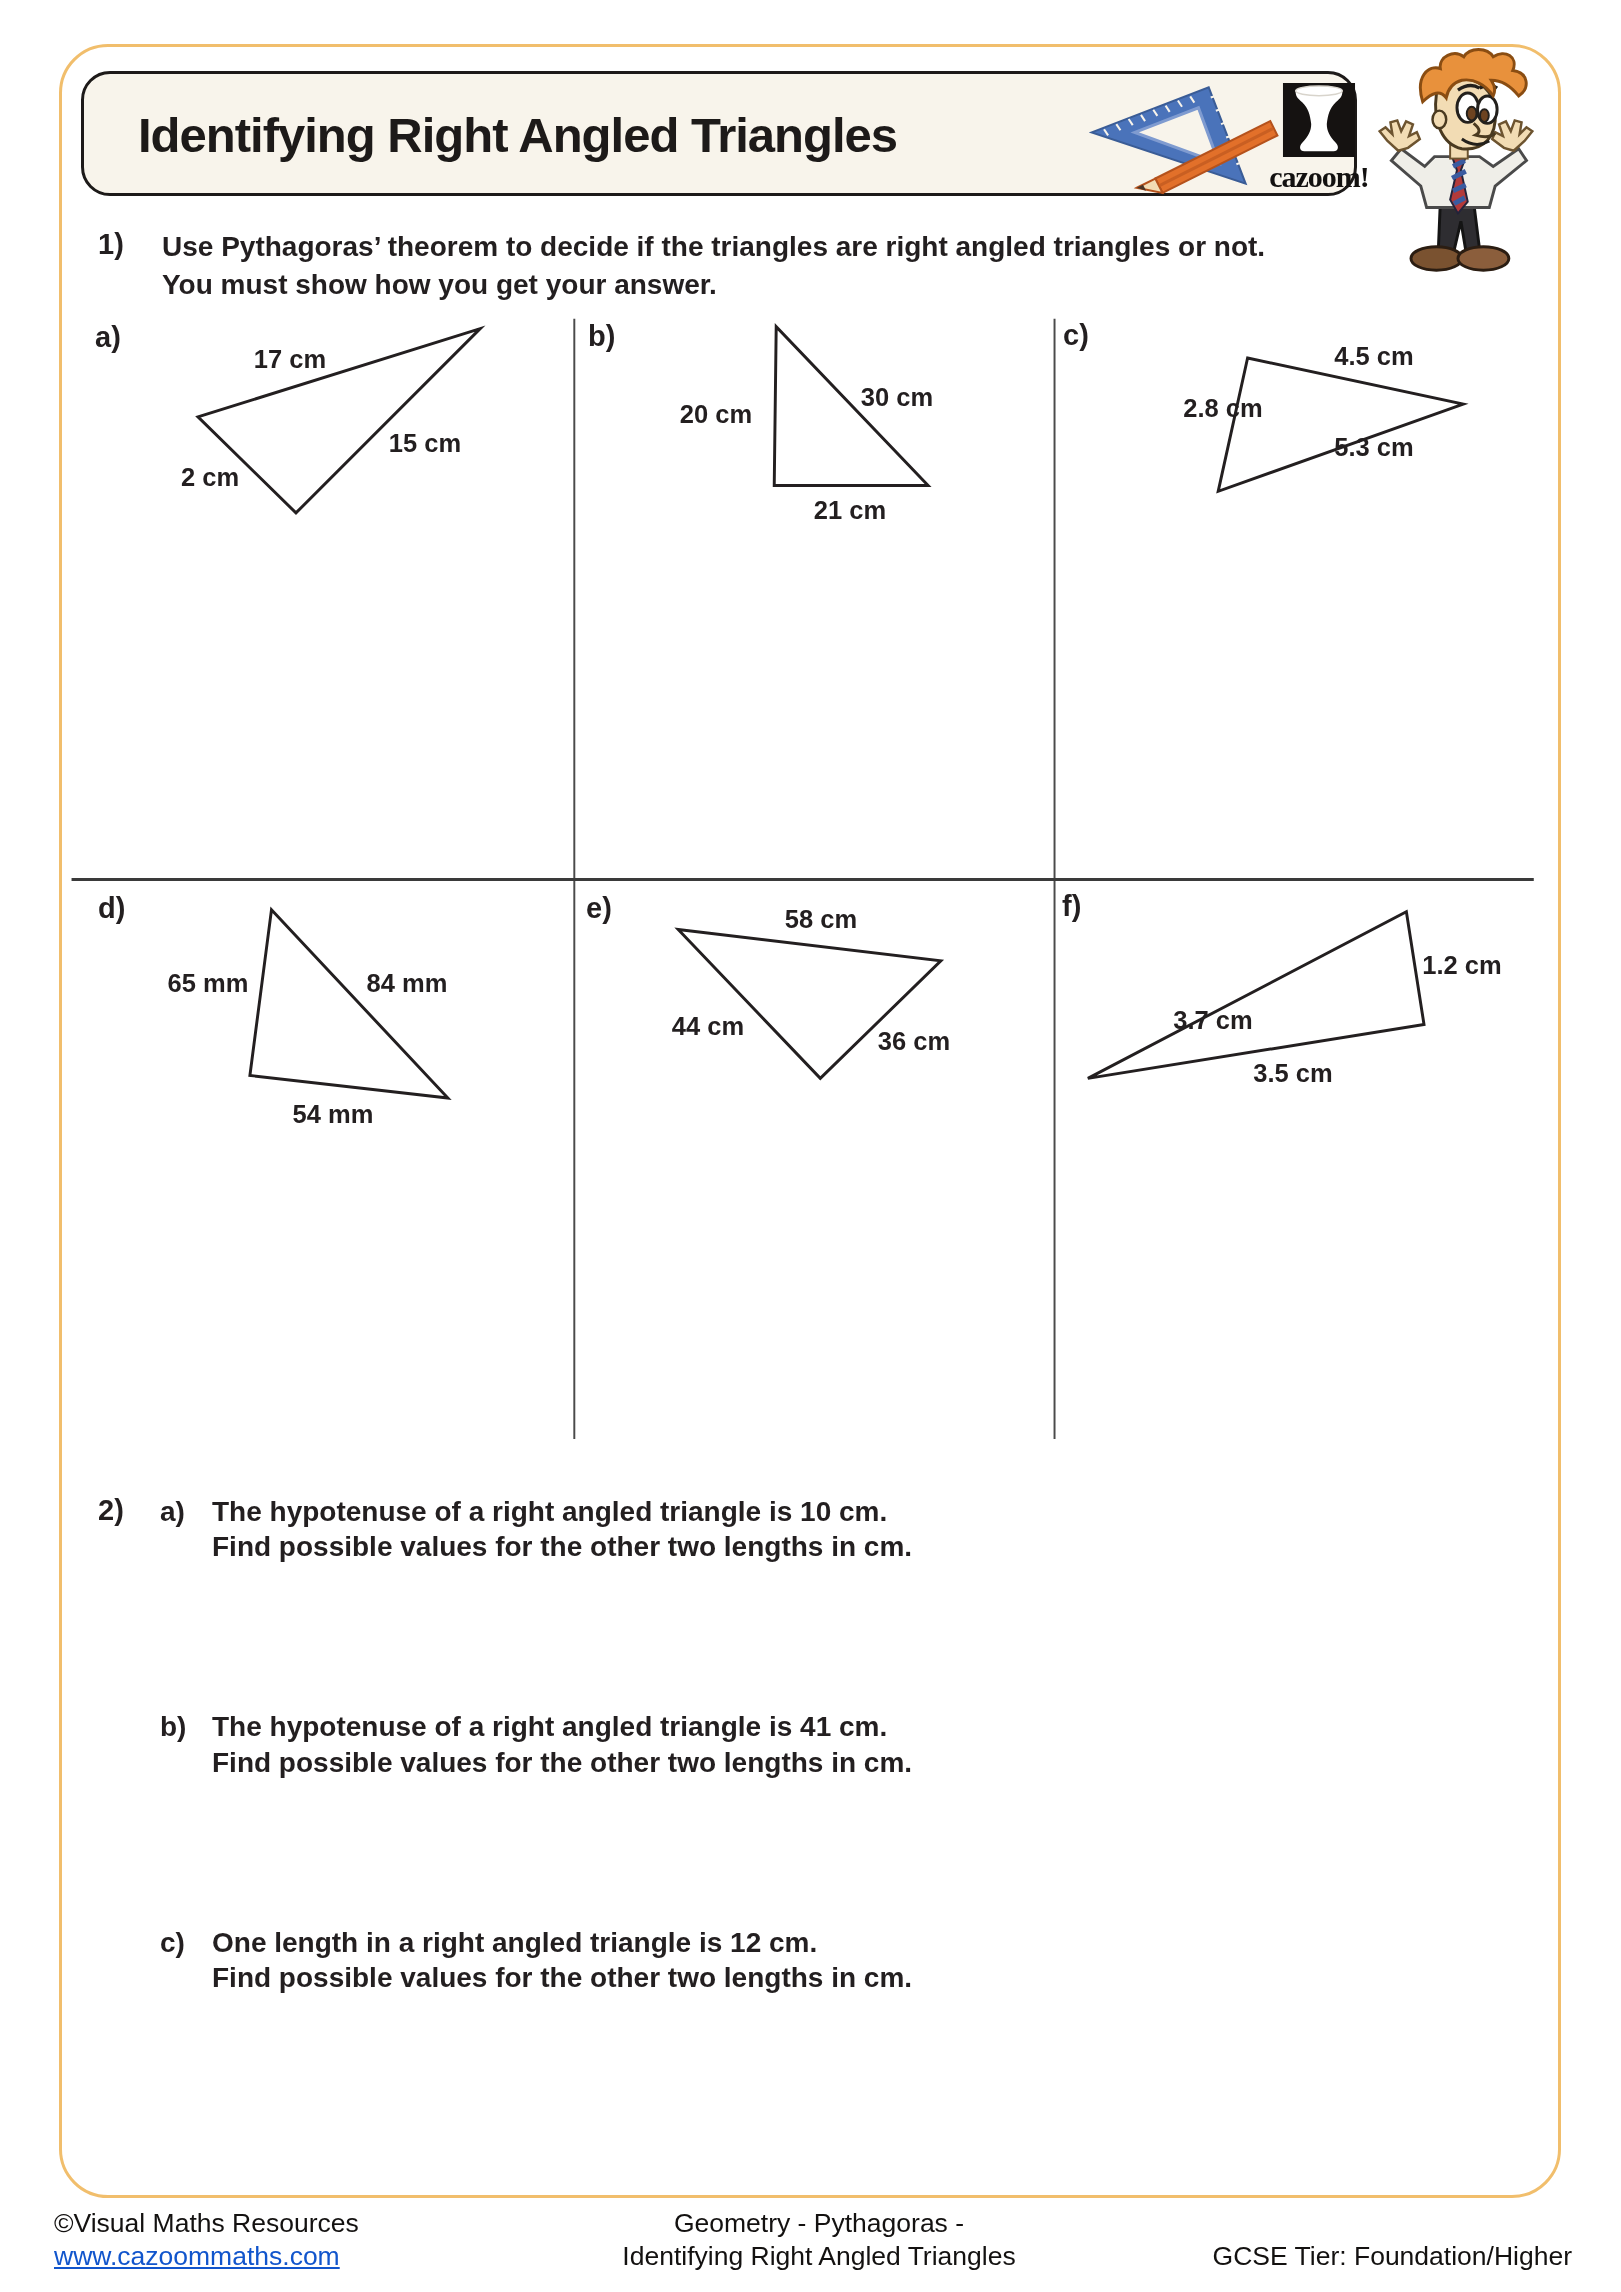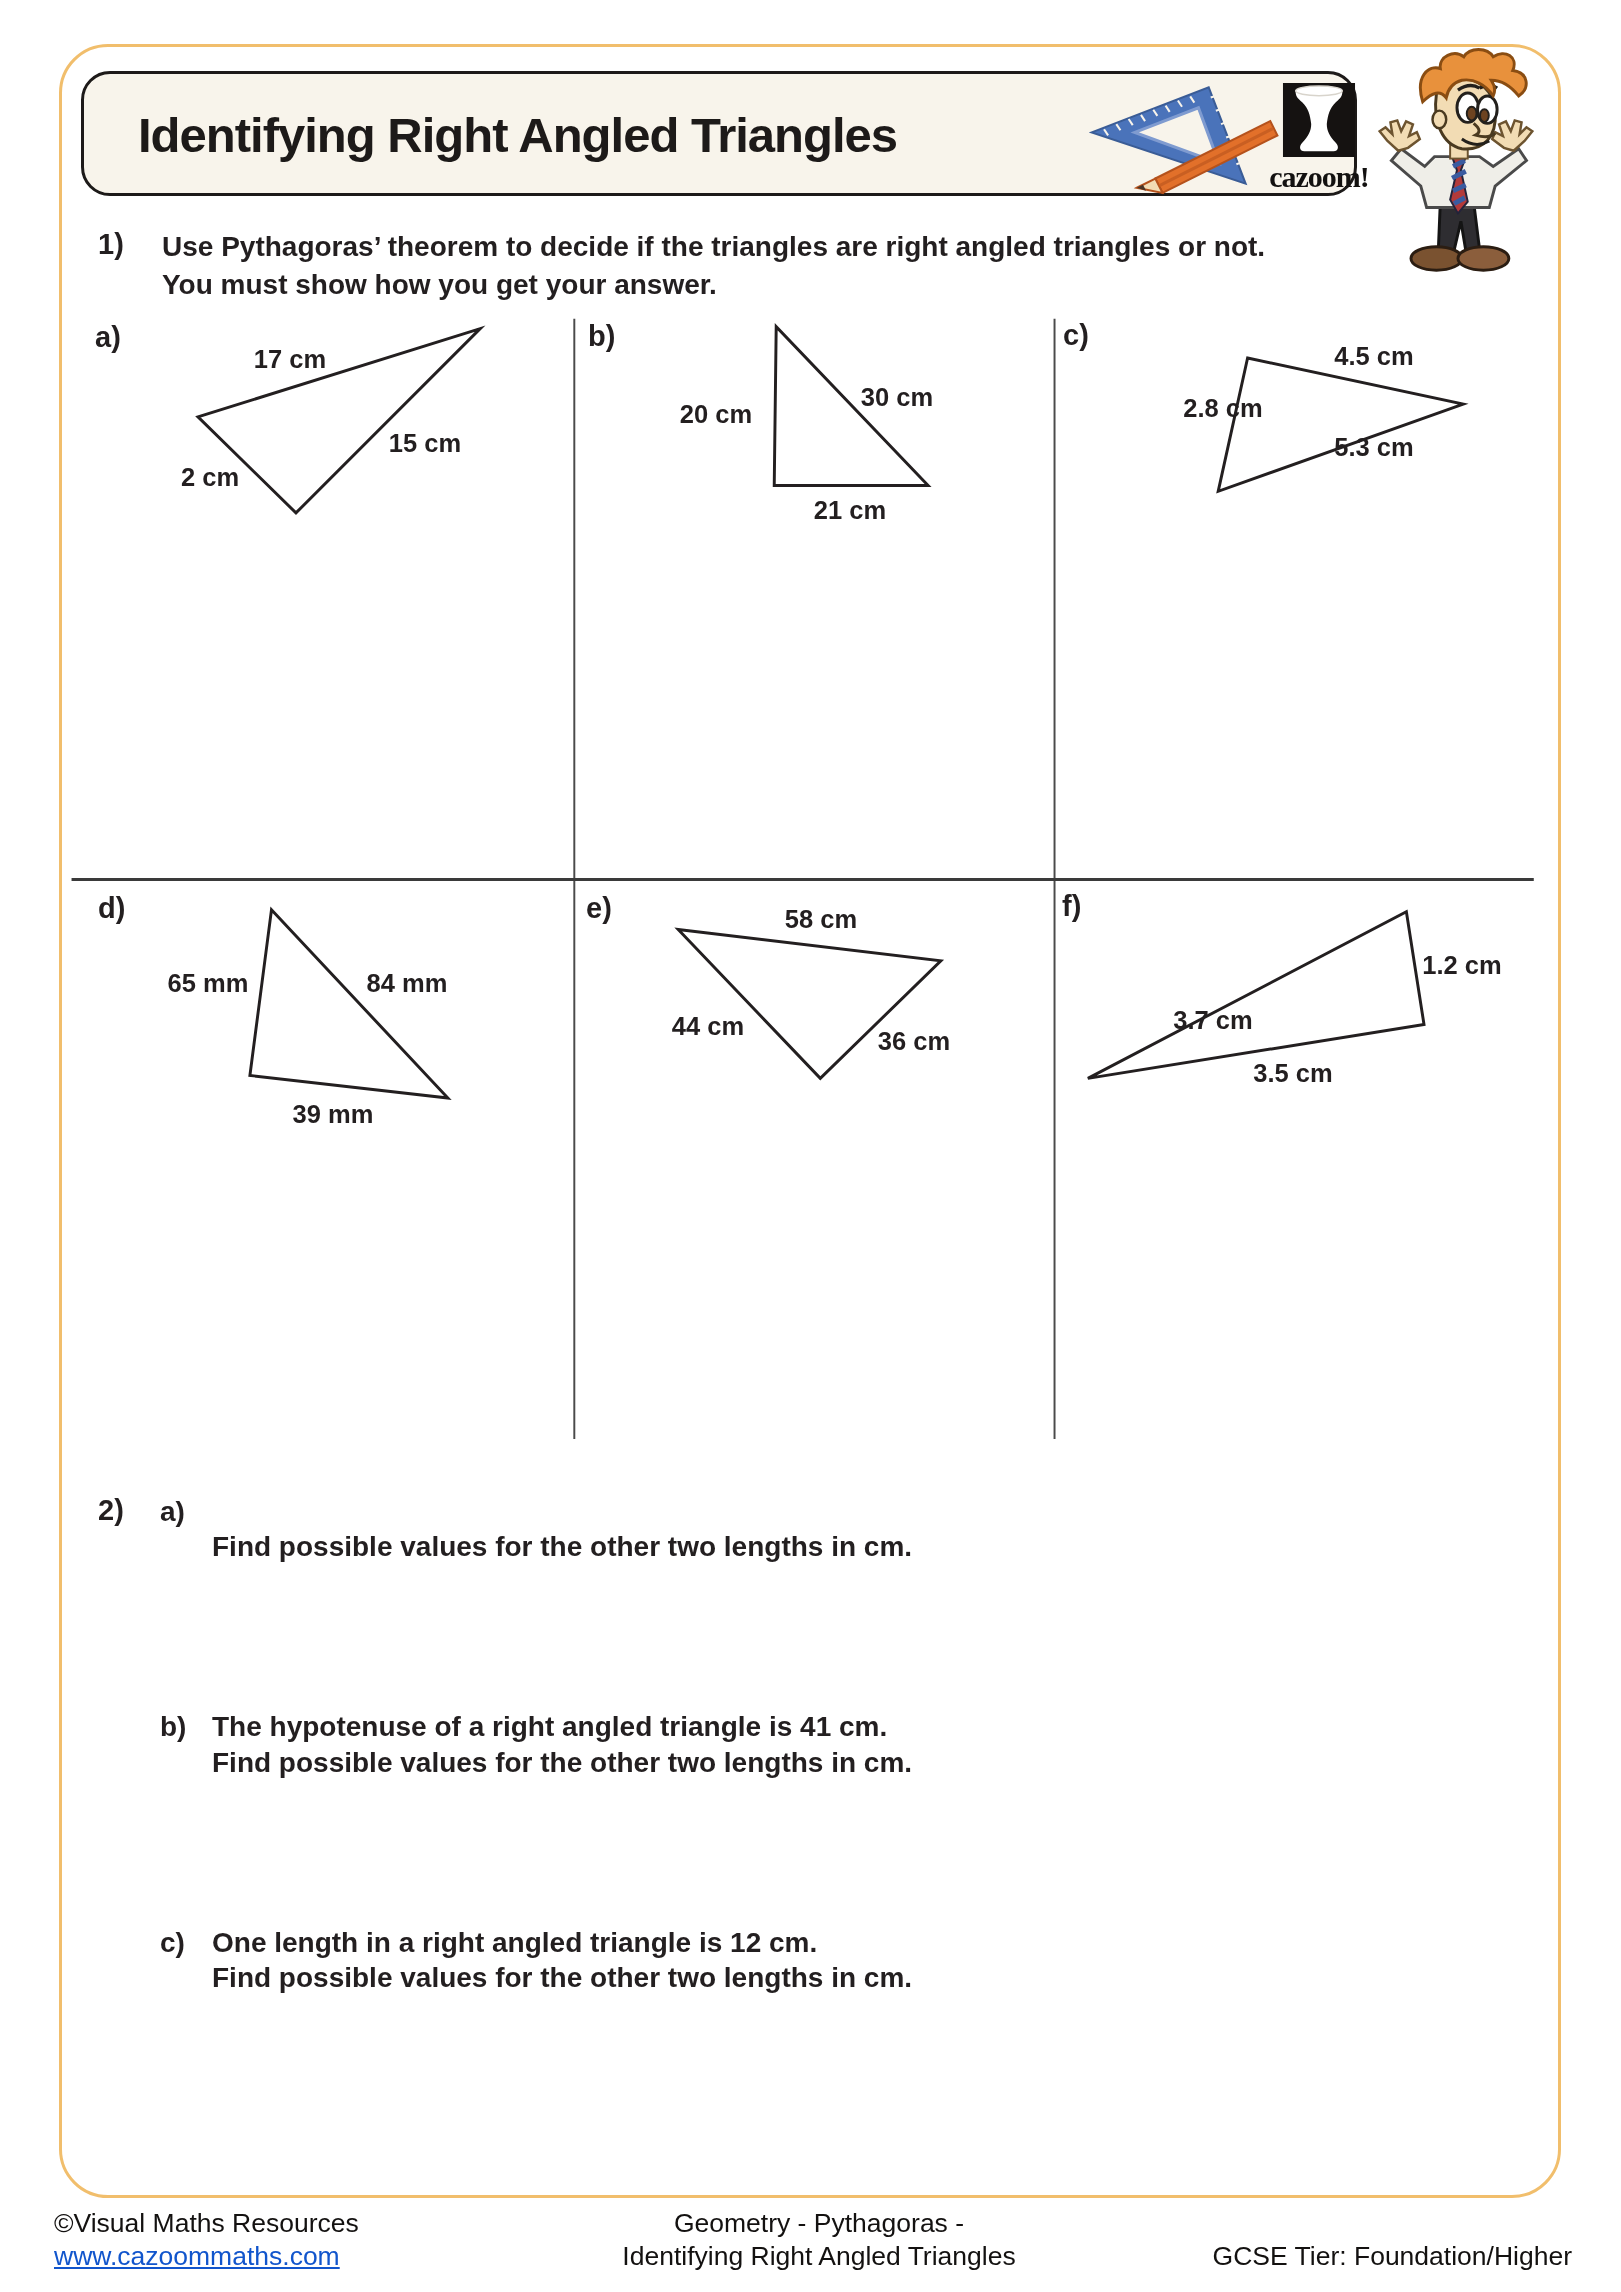--- a/index.html
+++ b/index.html
@@ -163,33 +163,34 @@
   <span class="side-lbl" style="left:716px; top:414px;">20 cm</span>
   <span class="side-lbl" style="left:897px; top:397px;">30 cm</span>
   <span class="side-lbl" style="left:850px; top:510px;">21 cm</span>
 
   <span class="side-lbl" style="left:1374px; top:356px;">4.5 cm</span>
   <span class="side-lbl" style="left:1179px; top:408px;margin-left:44px;">2.8 cm</span>
   <span class="side-lbl" style="left:1374px; top:447px;">5.3 cm</span>
 
   <span class="side-lbl" style="left:208px; top:983px;">65 mm</span>
   <span class="side-lbl" style="left:407px; top:983px;">84 mm</span>
-  <span class="side-lbl" style="left:333px; top:1114px;">39 mm</span>
+  <span class="side-lbl" style="left:333px; top:1114px;">54 mm</span>
 
   <span class="side-lbl" style="left:821px; top:919px;">58 cm</span>
   <span class="side-lbl" style="left:708px; top:1026px;">44 cm</span>
   <span class="side-lbl" style="left:914px; top:1041px;">36 cm</span>
 
   <span class="side-lbl" style="left:1213px; top:1020px;">3.7 cm</span>
   <span class="side-lbl" style="left:1462px; top:965px;">1.2 cm</span>
   <span class="side-lbl" style="left:1293px; top:1073px;">3.5 cm</span>
 
   <div class="q-number" style="left:98px; top:1494px;">2)</div>
 
   <div class="q2-line" style="left:160px; top:1494px;">a)</div>
+  <div class="q2-line" style="left:212px; top:1494px;">The hypotenuse of a right angled triangle is 10 cm.</div>
   <div class="q2-line" style="left:212px; top:1529px;">Find possible values for the other two lengths in cm.</div>
 
   <div class="q2-line" style="left:160px; top:1709px;">b)</div>
   <div class="q2-line" style="left:212px; top:1709px;">The hypotenuse of a right angled triangle is 41 cm.</div>
   <div class="q2-line" style="left:212px; top:1745px;">Find possible values for the other two lengths in cm.</div>
 
   <div class="q2-line" style="left:160px; top:1925px;">c)</div>
   <div class="q2-line" style="left:212px; top:1925px;">One length in a right angled triangle is 12 cm.</div>
   <div class="q2-line" style="left:212px; top:1960px;">Find possible values for the other two lengths in cm.</div>
 

